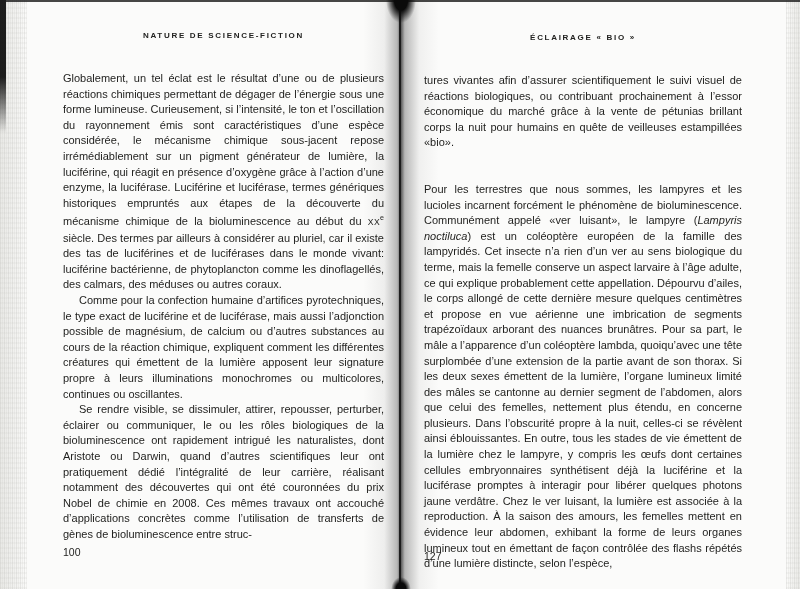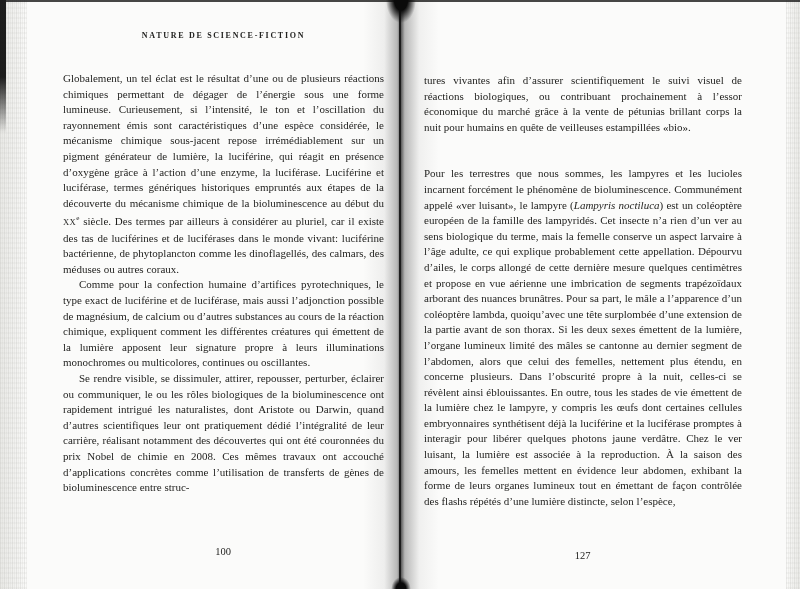--- a/index.html
+++ b/index.html
@@ -76,21 +76,21 @@
     width: 40px; height: 32px;
     background: radial-gradient(ellipse 52% 100% at 50% 0%, #0a0a0a 32%, rgba(10,10,10,0) 72%);
   }
   .gutter-wedge-bottom {
     position: absolute;
     left: 388px; bottom: 0;
     width: 26px; height: 16px;
     background: radial-gradient(ellipse 50% 100% at 50% 100%, #0a0a0a 38%, rgba(10,10,10,0) 75%);
   }
   
-  .page { position: absolute; top: 0; height: 413px; font-family: Liberation Serif, serif; }
+  .page { position: absolute; top: 0; height: 413px; }
   .page.left  { left: 63px;  width: 321px; }
   .page.right { left: 424px; width: 318px; }
   .running-head {
     position: absolute;
     left: 0; right: 0;
     text-align: center;
     font-size: 8px;
     font-weight: bold;
     letter-spacing: 1.7px;
     color: #222220;
@@ -110,21 +110,20 @@
   .page.right .body-text { top: 73px; }
   .body-text p { margin: 0; padding: 0; }
   .body-text p.indent { text-indent: 16px; }
   .body-text p.gap { margin-top: 31px; }
   .body-text .i  { font-style: italic; }
   .body-text .sc { text-transform: uppercase; font-size: 0.78em; letter-spacing: 0.4px; }
   .body-text .sup { font-size: 0.65em; vertical-align: super; }
   .page-number {
     position: absolute;
     left: 0; right: 1px;
-    text-align: center;
     font-size: 10.5px;
     color: #242422;
   }
   .page.left  .page-number { top: 546px; }
   .page.right .page-number { top: 550px; }
 </style>
 </head>
 <body>
 
 <div class="spread">
@@ -143,20 +142,21 @@
     <div class="running-head">NATURE DE SCIENCE-FICTION</div>
     <div class="body-text">
         <p><span>Globalement, un tel éclat est le résultat d’une ou de plusieurs réactions chimiques permettant de dégager de l’énergie sous une forme lumineuse. Curieusement, si l’intensité, le ton et l’oscillation du rayonnement émis sont caractéristiques d’une espèce considérée, le mécanisme chimique sous-jacent repose irrémédiablement sur un pigment générateur de lumière, la luciférine, qui réagit en présence d’oxygène grâce à l’action d’une enzyme, la luciférase. Luciférine et luciférase, termes génériques historiques empruntés aux étapes de la découverte du mécanisme chimique de la bioluminescence au début du </span><span class="sc">xx</span><span class="sup">e</span><span> siècle. Des termes par ailleurs à considérer au pluriel, car il existe des tas de luciférines et de luciférases dans le monde vivant: luciférine bactérienne, de phytoplancton comme les dinoflagellés, des calmars, des méduses ou autres coraux.</span></p>
         <p class="indent"><span>Comme pour la confection humaine d’artifices pyrotechniques, le type exact de luciférine et de luciférase, mais aussi l’adjonction possible de magnésium, de calcium ou d’autres substances au cours de la réaction chimique, expliquent comment les différentes créatures qui émettent de la lumière apposent leur signature propre à leurs illuminations monochromes ou multicolores, continues ou oscillantes.</span></p>
         <p class="indent"><span>Se rendre visible, se dissimuler, attirer, repousser, perturber, éclairer ou communiquer, le ou les rôles biologiques de la bioluminescence ont rapidement intrigué les naturalistes, dont Aristote ou Darwin, quand d’autres scientifiques leur ont pratiquement dédié l’intégralité de leur carrière, réalisant notamment des découvertes qui ont été couronnées du prix Nobel de chimie en 2008. Ces mêmes travaux ont accouché d’applications concrètes comme l’utilisation de transferts de gènes de bioluminescence entre struc-</span></p>
       </div>
     <div class="page-number">100</div>
   </section>
 
   <section class="page right">
+    <div class="running-head">ÉCLAIRAGE « BIO »</div>
     <div class="body-text">
         <p><span>tures vivantes afin d’assurer scientifiquement le suivi visuel de réactions biologiques, ou contribuant prochainement à l’essor économique du marché grâce à la vente de pétunias brillant corps la nuit pour humains en quête de veilleuses estampillées «bio».</span></p>
         <p class="gap"><span>Pour les terrestres que nous sommes, les lampyres et les lucioles incarnent forcément le phénomène de bioluminescence. Communément appelé «ver luisant», le lampyre (</span><span class="i">Lampyris noctiluca</span><span>) est un coléoptère européen de la famille des lampyridés. Cet insecte n’a rien d’un ver au sens biologique du terme, mais la femelle conserve un aspect larvaire à l’âge adulte, ce qui explique probablement cette appellation. Dépourvu d’ailes, le corps allongé de cette dernière mesure quelques centimètres et propose en vue aérienne une imbrication de segments trapézoïdaux arborant des nuances brunâtres. Pour sa part, le mâle a l’apparence d’un coléoptère lambda, quoiqu’avec une tête surplombée d’une extension de la partie avant de son thorax. Si les deux sexes émettent de la lumière, l’organe lumineux limité des mâles se cantonne au dernier segment de l’abdomen, alors que celui des femelles, nettement plus étendu, en concerne plusieurs. Dans l’obscurité propre à la nuit, celles-ci se révèlent ainsi éblouissantes. En outre, tous les stades de vie émettent de la lumière chez le lampyre, y compris les œufs dont certaines cellules embryonnaires synthétisent déjà la luciférine et la luciférase promptes à interagir pour libérer quelques photons jaune verdâtre. Chez le ver luisant, la lumière est associée à la reproduction. À la saison des amours, les femelles mettent en évidence leur abdomen, exhibant la forme de leurs organes lumineux tout en émettant de façon contrôlée des flashs répétés d’une lumière distincte, selon l’espèce,</span></p>
       </div>
     <div class="page-number">127</div>
   </section>
 
 </div>
 
 </body></html>

